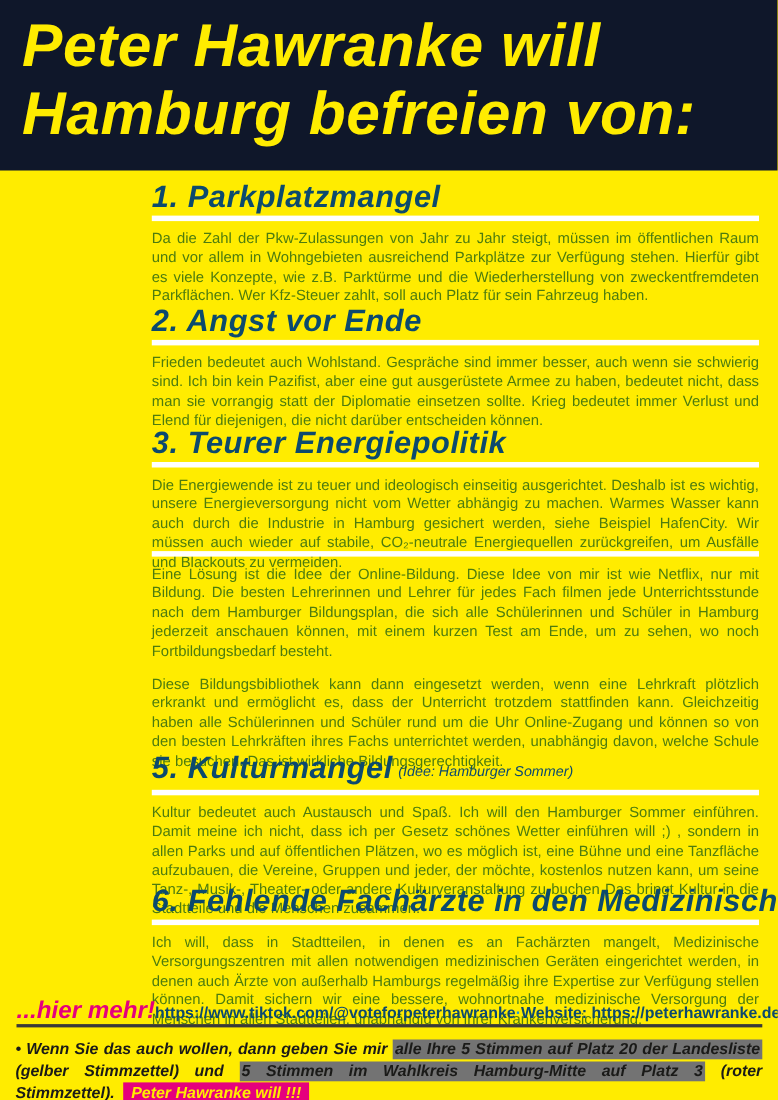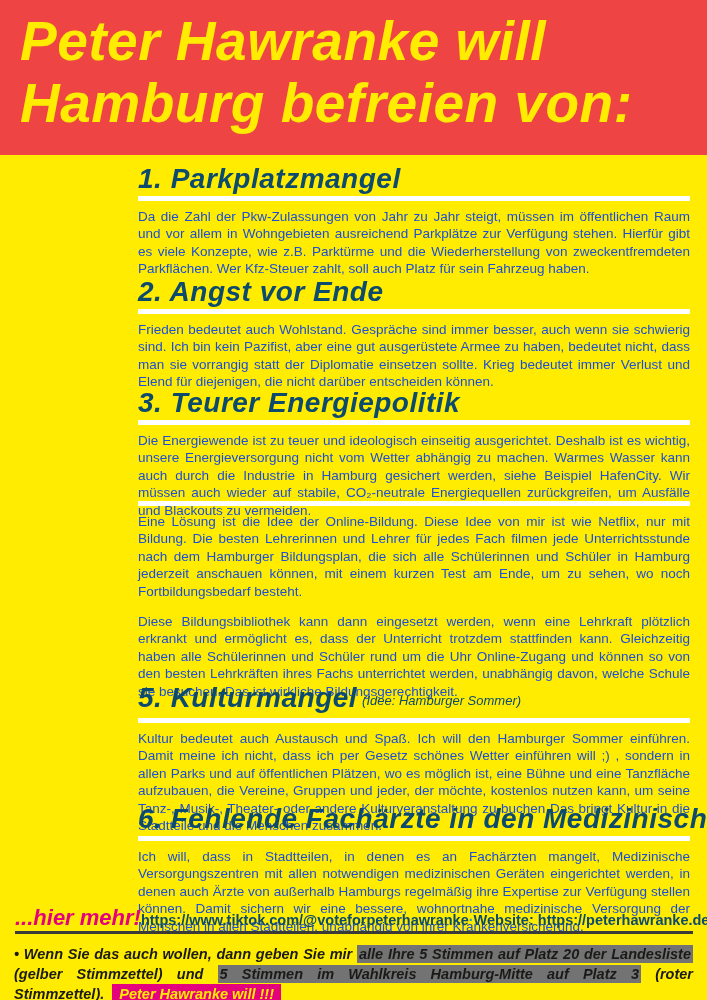--- a/index.html
+++ b/index.html
@@ -7,21 +7,21 @@
     width:707px; height:1000px; position:relative; overflow:hidden;
     background:#FFEC00;
     font-family:"Liberation Sans", sans-serif;
     -webkit-font-smoothing:antialiased;
   }
   .page { position:absolute; top:0; left:0; width:707px; height:1000px; background:#FFEC00; }
 
   
   .header {
     position:absolute; top:0; left:0; width:707px; height:155px;
-    background:#ef4444;
+    background:#0f172a;
   }
   .header .title {
     margin:0; padding:10px 0 0 20px;
     font-size:55px; line-height:62px; font-weight:bold; font-style:italic;
     color:#FFEC00; letter-spacing:0.5px; white-space:nowrap;
   }
 
   
   .section { position:absolute; left:138px; width:552px; }
   .s1 { top:164px; } .s2 { top:277px; } .s3 { top:388px; }
@@ -31,21 +31,21 @@
     margin:0; color:#0c4a6e; font-size:28px; line-height:30px;
     font-weight:bold; font-style:italic; letter-spacing:0.5px; white-space:nowrap;
   }
   .section h2 .subtitle {
     font-size:13px; font-weight:500; letter-spacing:0;
     margin-left:5px; vertical-align:2px;
   }
   .heading-rule { height:5px; background:#FFFFFF; margin-top:2px; }
   .section p {
     margin:7px 0 0 0; font-size:13.5px; line-height:17.4px;
-    color:#1d4ed8; text-align:justify;
+    color:#4d7c0f; text-align:justify;
   }
   .section p + p { margin-top:13px; }
 
   
   .links-row {
     position:absolute; top:905px; left:15px; width:678px;
     display:flex; align-items:baseline; justify-content:space-between;
   }
   .more-label {
     color:#E5007D; font-size:22px; font-weight:bold; font-style:italic;

